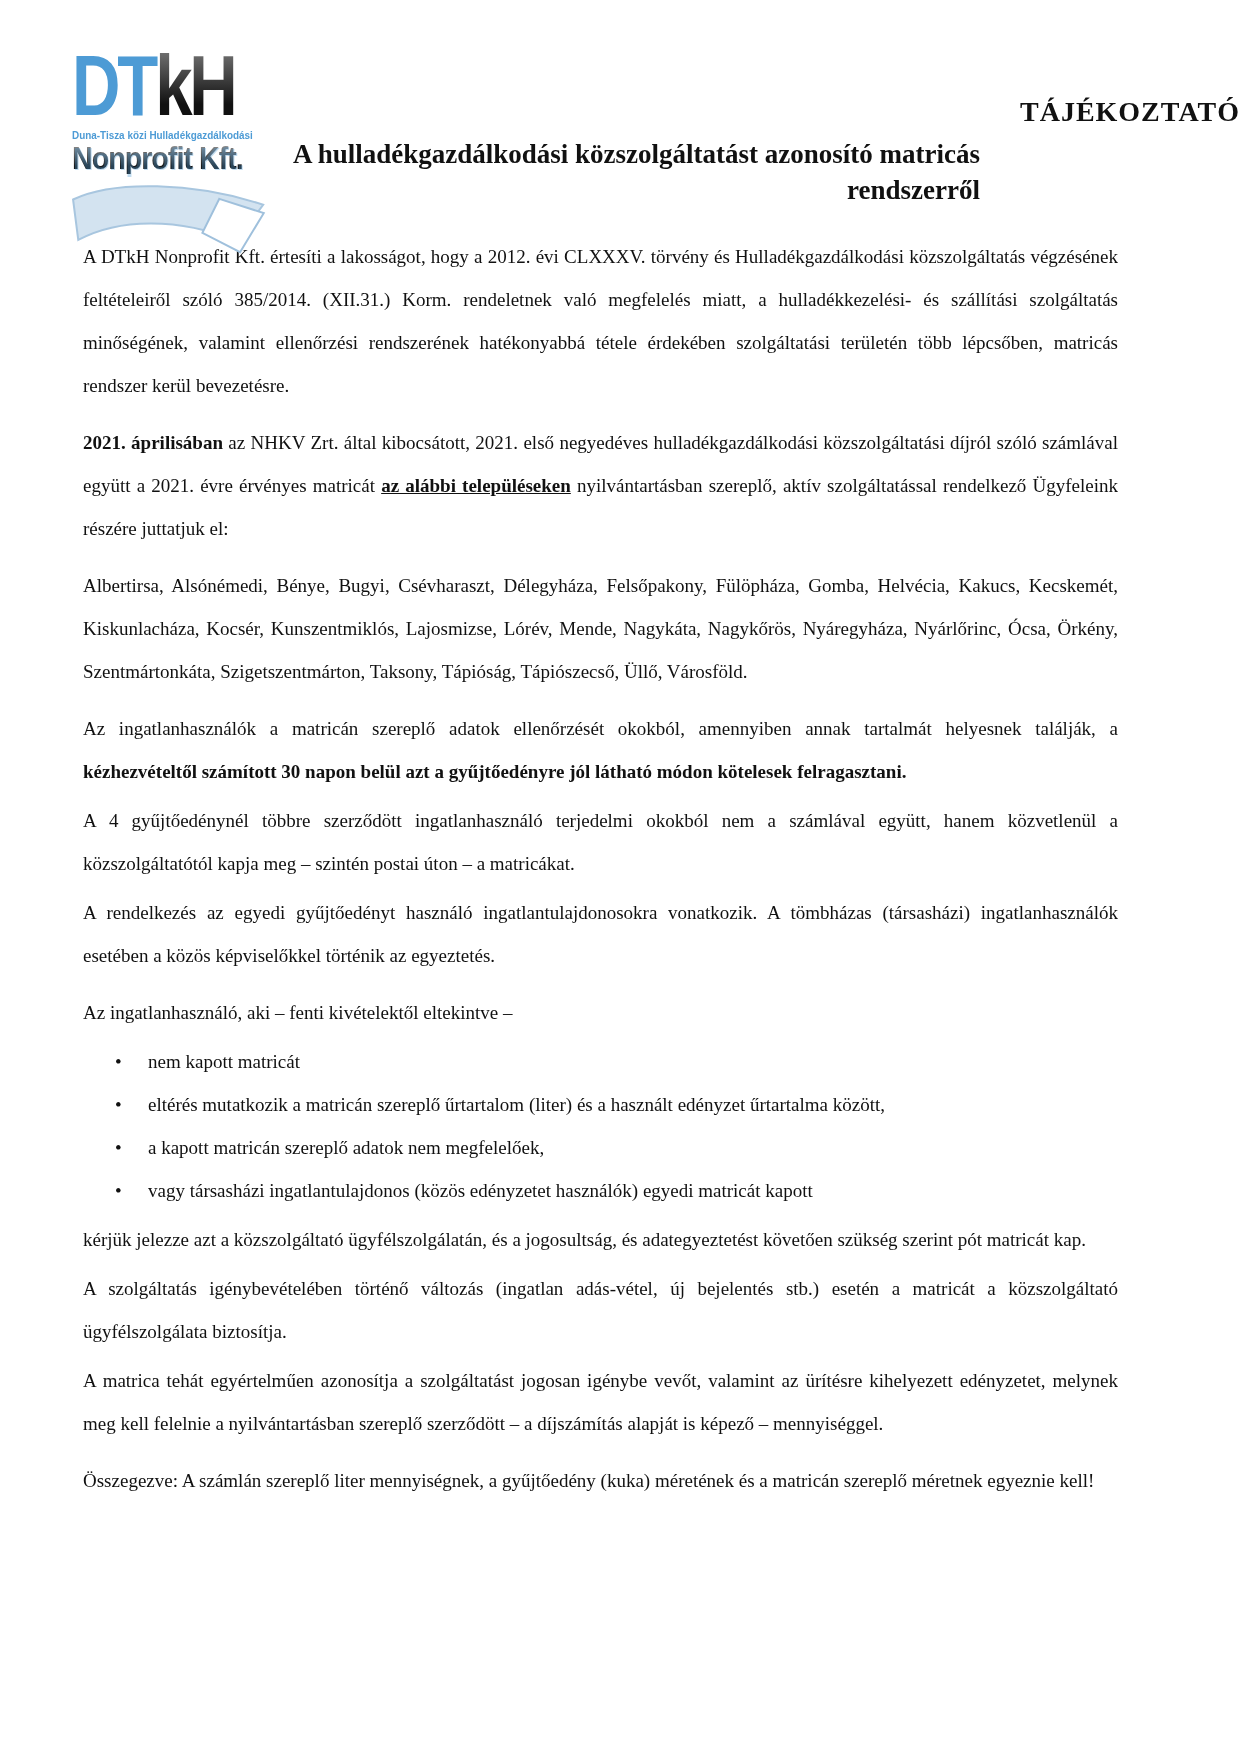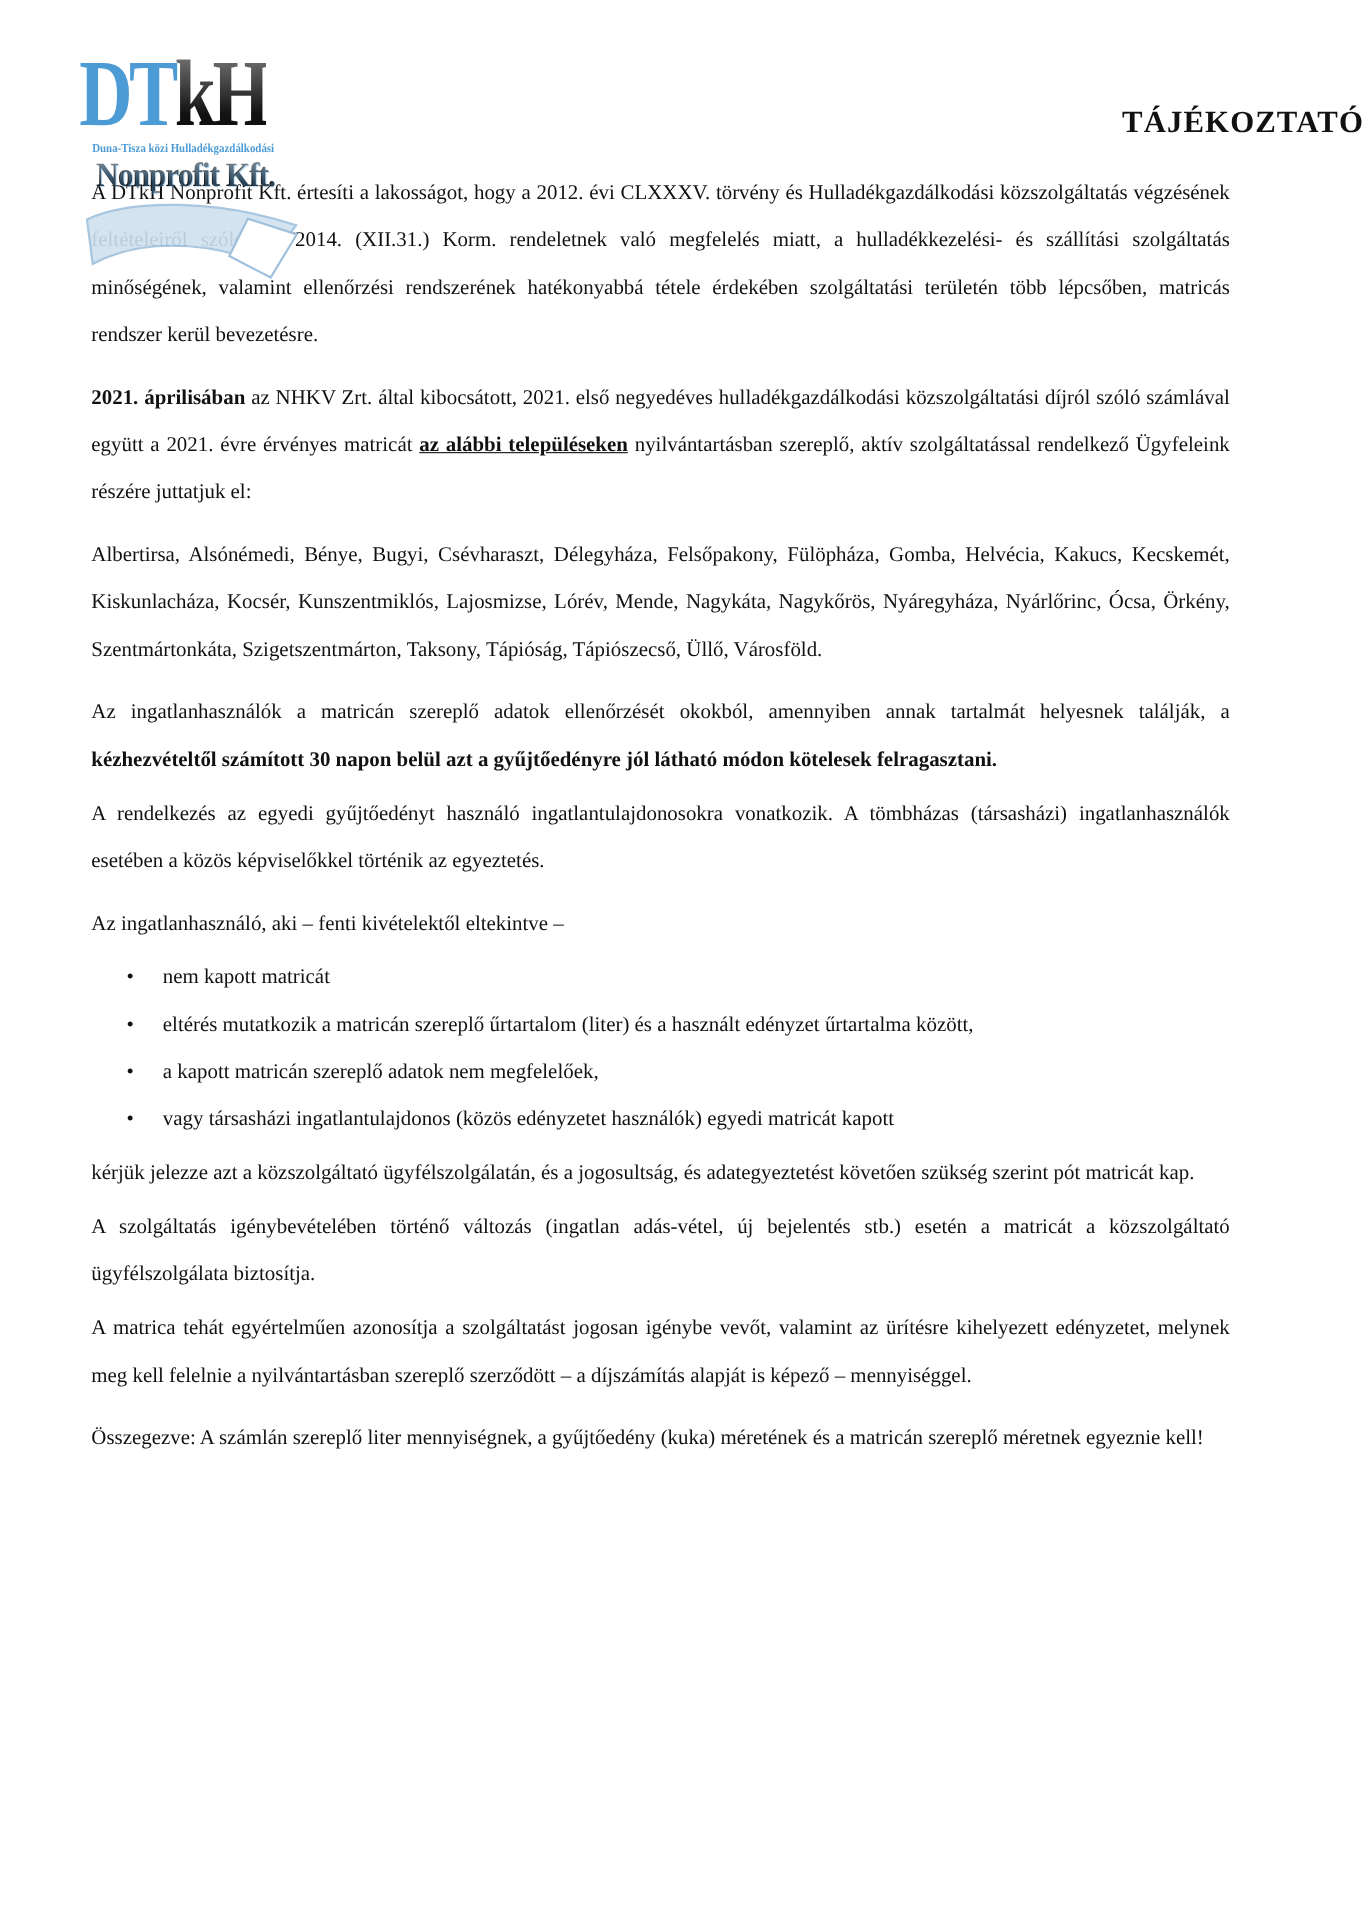--- a/index.html
+++ b/index.html
@@ -13,22 +13,22 @@
     color: #111;
     overflow: hidden;
   }
 
   
   .logo {
     position: absolute;
     left: 72px;
     top: 42px;
     width: 210px;
-    text-align: center;
-    font-family: Liberation Serif, serif;
+    text-align: left;
+    font-family: Liberation Sans, sans-serif;
     line-height: 1;
   }
   .logo-acronym {
     font-size: 86px;
     font-weight: bold;
     letter-spacing: -4px;
     transform: scaleX(0.78);
     transform-origin: left top;
     white-space: nowrap;
   }
@@ -124,32 +124,34 @@
     <div class="logo-swoosh">
       <svg width="205" height="80" viewBox="0 0 205 80">
         <path d="M6 28 C 45 6, 125 2, 196 20 L 172 58 C 112 38, 52 44, 14 68 Z" fill="#cfe0ef" stroke="#9fc0dc" stroke-width="2" opacity="0.9" transform="rotate(4 100 40)"></path>
         <path d="M150 22 L 196 30 L 178 72 L 138 58 Z" fill="#ffffff" stroke="#9fc0dc" stroke-width="2" transform="rotate(8 160 45)"></path>
       </svg>
     </div>
   </div>
 
   <div class="header">
     <h1 class="doc-title">TÁJÉKOZTATÓ</h1>
+    <div class="doc-subtitle">A hulladékgazdálkodási közszolgáltatást azonosító matricás rendszerről</div>
   </div>
 
   <div class="content">
 
     <p>A DTkH Nonprofit Kft. értesíti a lakosságot, hogy a 2012. évi CLXXXV. törvény és Hulladékgazdálkodási közszolgáltatás végzésének feltételeiről szóló 385/2014. (XII.31.) Korm. rendeletnek való megfelelés miatt, a hulladékkezelési- és szállítási szolgáltatás minőségének, valamint ellenőrzési rendszerének hatékonyabbá tétele érdekében szolgáltatási területén több lépcsőben, matricás rendszer kerül bevezetésre.</p>
 
     <p class="gap"><span class="b">2021. áprilisában</span><span> az NHKV Zrt. által kibocsátott, 2021. első negyedéves hulladékgazdálkodási közszolgáltatási díjról szóló számlával együtt a 2021. évre érvényes matricát </span><span class="b u">az alábbi településeken</span><span> nyilvántartásban szereplő, aktív szolgáltatással rendelkező Ügyfeleink részére juttatjuk el:</span></p>
 
     <p class="gap bold-par">Albertirsa, Alsónémedi, Bénye, Bugyi, Csévharaszt, Délegyháza, Felsőpakony, Fülöpháza, Gomba, Helvécia, Kakucs, Kecskemét, Kiskunlacháza, Kocsér, Kunszentmiklós, Lajosmizse, Lórév, Mende, Nagykáta, Nagykőrös, Nyáregyháza, Nyárlőrinc, Ócsa, Örkény, Szentmártonkáta, Szigetszentmárton, Taksony, Tápióság, Tápiószecső, Üllő, Városföld.</p>
 
     <p class="gap"><span>Az ingatlanhasználók a matricán szereplő adatok ellenőrzését okokból, amennyiben annak tartalmát helyesnek találják, a </span><span class="b">kézhezvételtől számított 30 napon belül azt a gyűjtőedényre jól látható módon kötelesek felragasztani.</span></p>
 
+    <p>A 4 gyűjtőedénynél többre szerződött ingatlanhasználó terjedelmi okokból nem a számlával együtt, hanem közvetlenül a közszolgáltatótól kapja meg – szintén postai úton – a matricákat.</p>
 
     <p>A rendelkezés az egyedi gyűjtőedényt használó ingatlantulajdonosokra vonatkozik. A tömbházas (társasházi) ingatlanhasználók esetében a közös képviselőkkel történik az egyeztetés.</p>
 
     <p class="gap">Az ingatlanhasználó, aki – fenti kivételektől eltekintve –</p>
 
     <ul class="bullets">
       <li><span class="dot">•</span><span>nem kapott matricát</span></li>
       <li><span class="dot">•</span><span>eltérés mutatkozik a matricán szereplő űrtartalom (liter) és a használt edényzet űrtartalma között,</span></li>
       <li><span class="dot">•</span><span>a kapott matricán szereplő adatok nem megfelelőek,</span></li>
       <li><span class="dot">•</span><span>vagy társasházi ingatlantulajdonos (közös edényzetet használók) egyedi matricát kapott</span></li>

